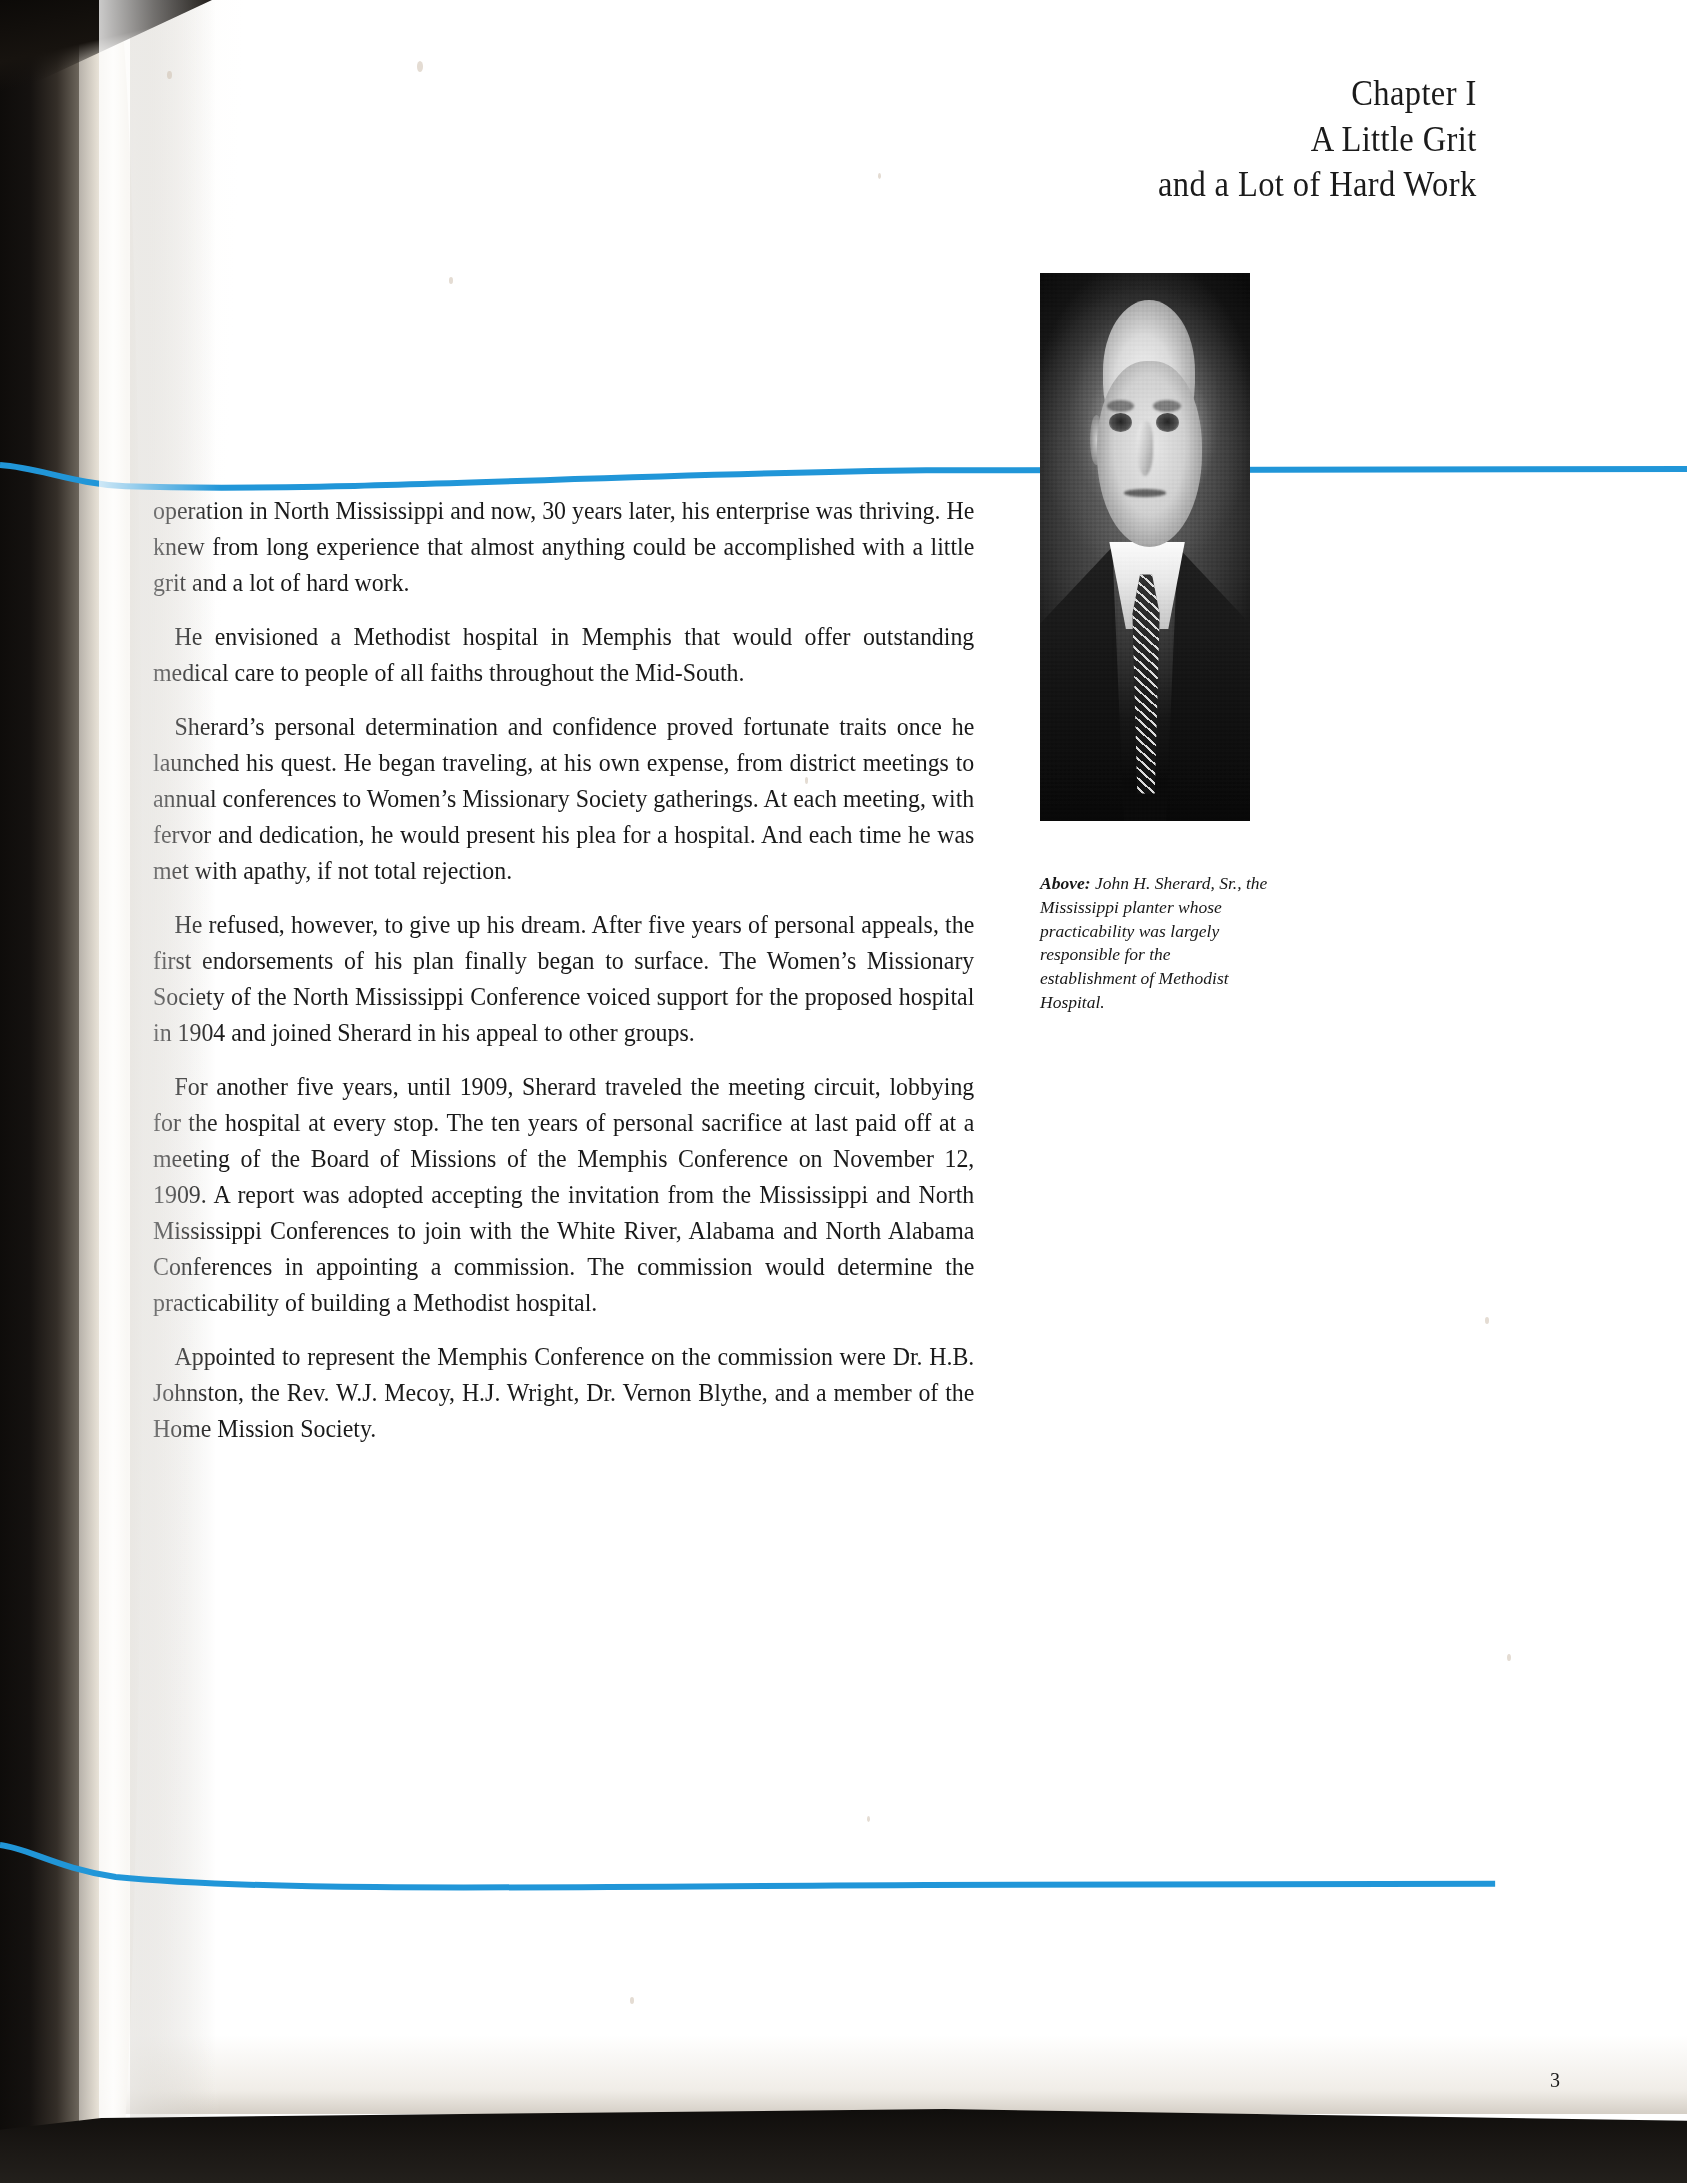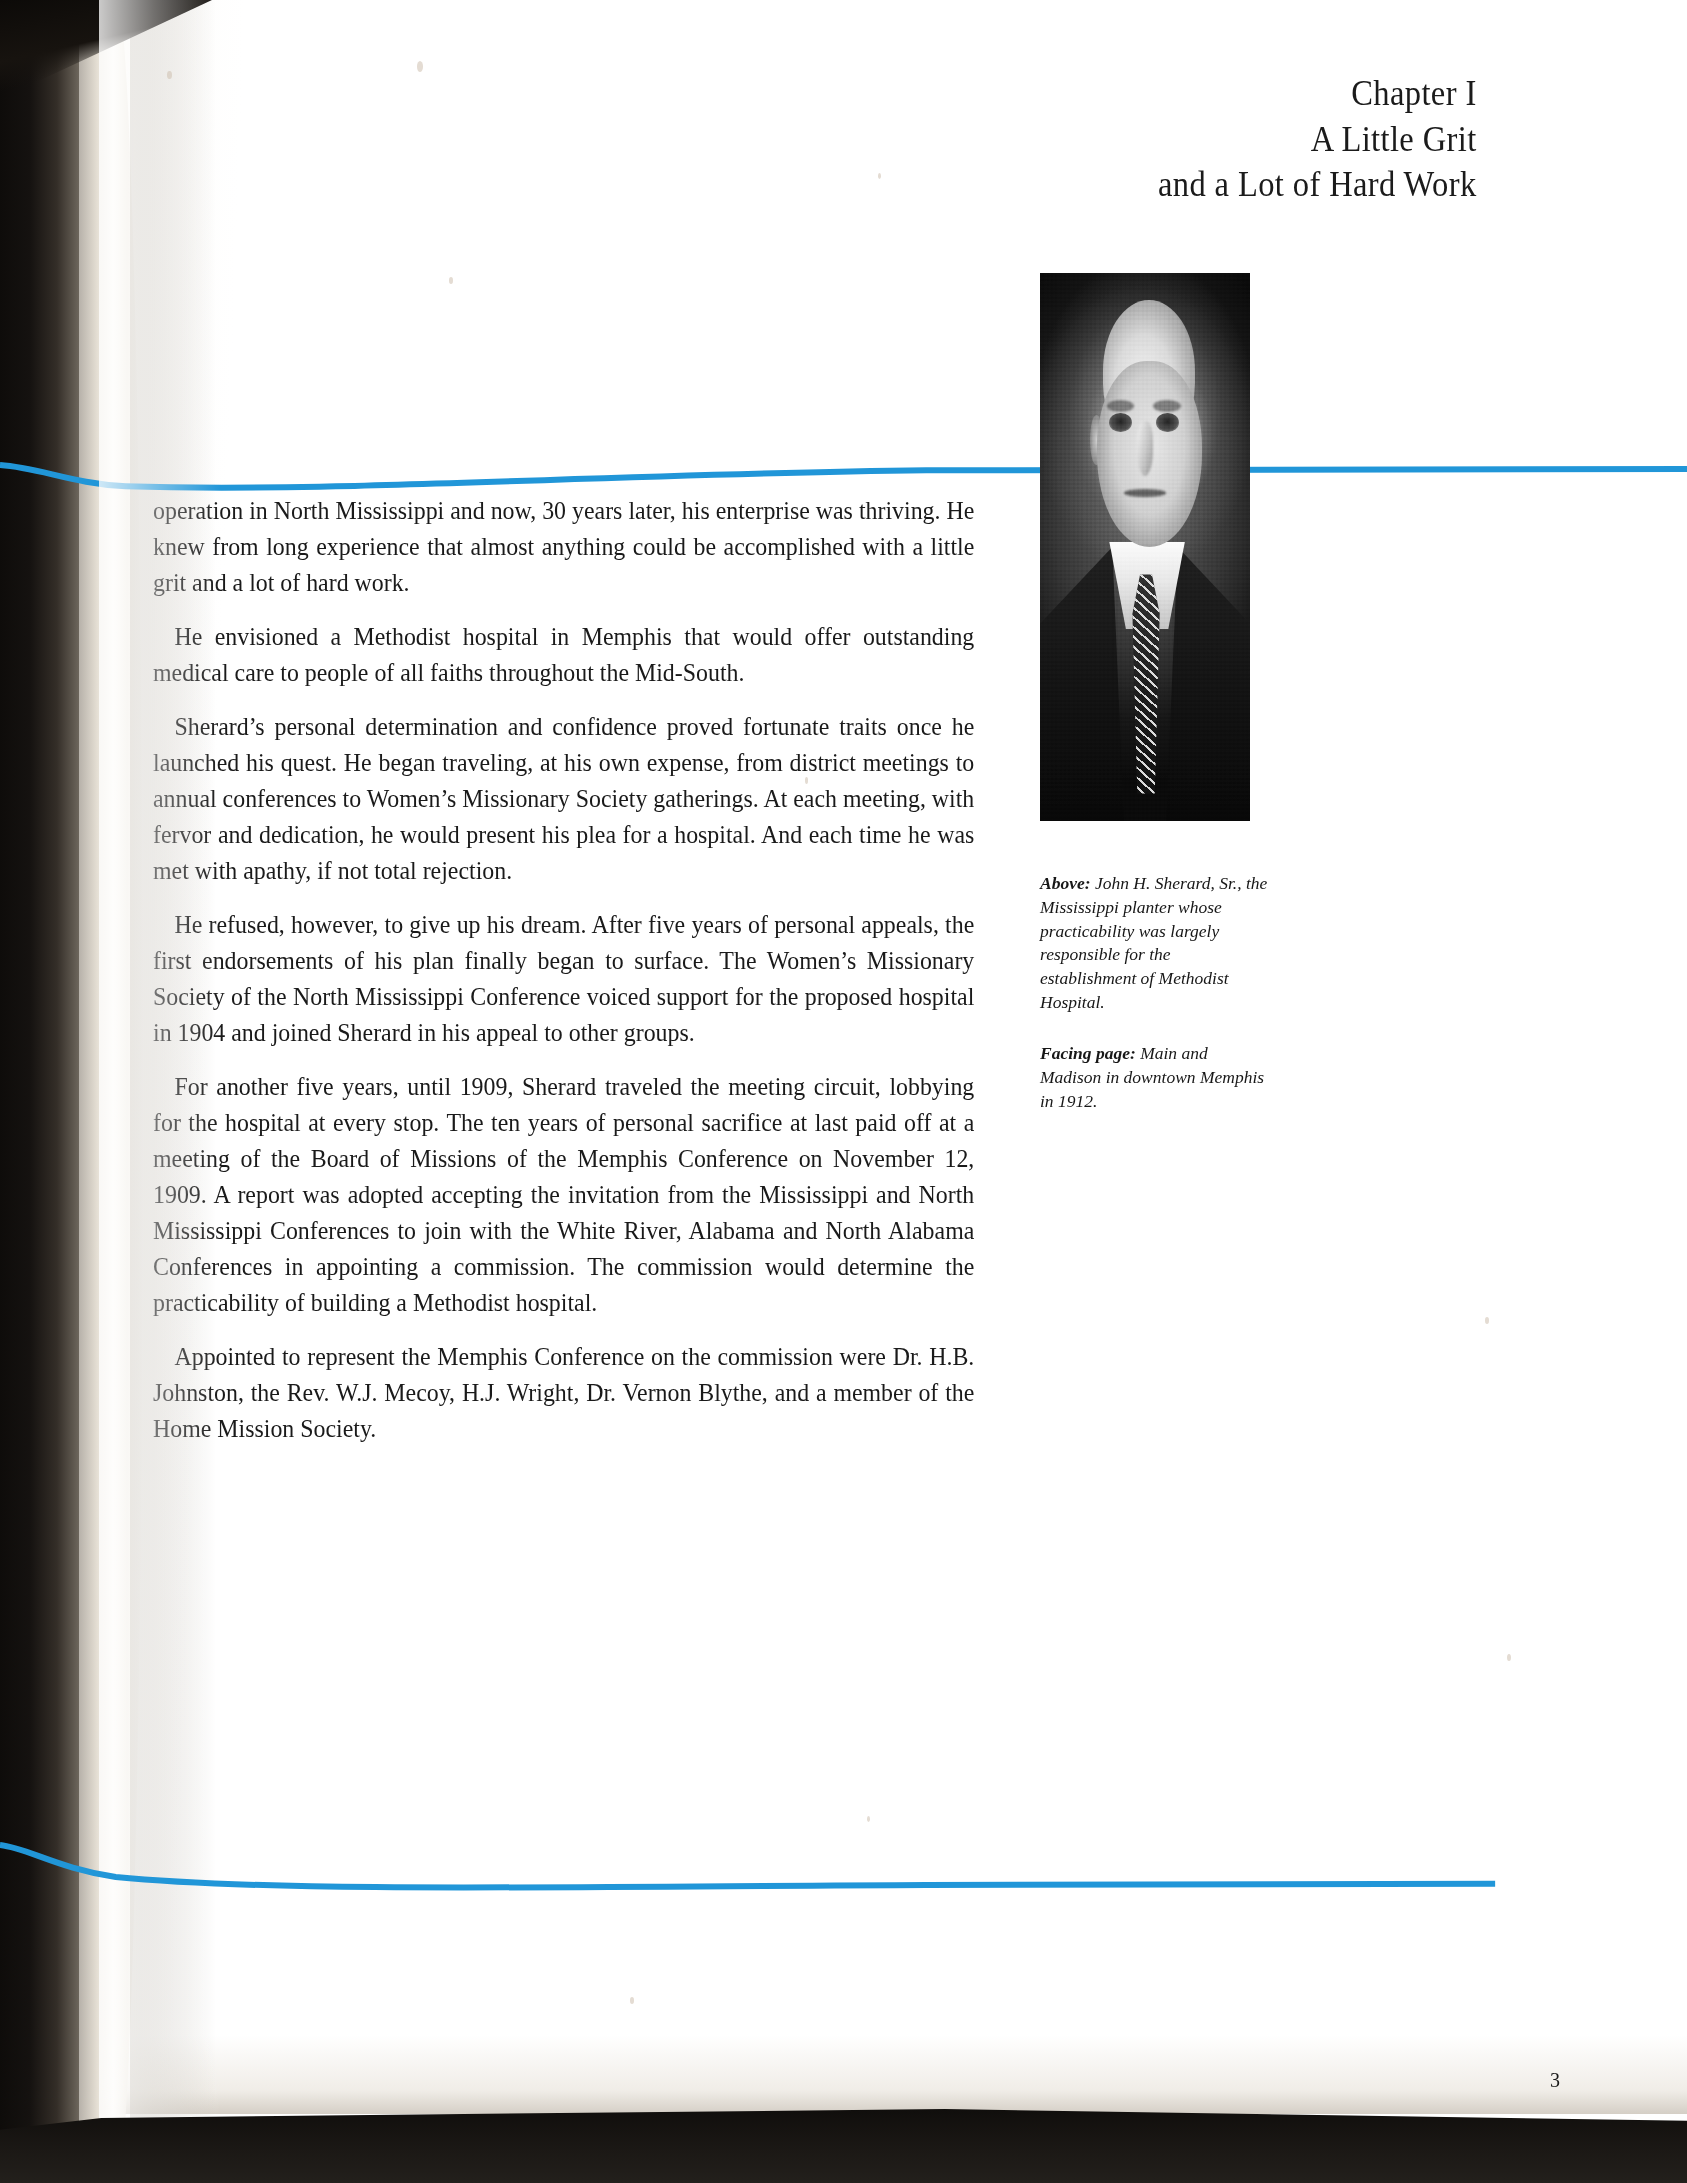--- a/index.html
+++ b/index.html
@@ -344,23 +344,20 @@
       <div class="ph-nose"></div>
       <div class="ph-mouth"></div>
       <div class="ph-grain"></div>
     </div>
   </div>
 
   <div class="caption-block caption-above">
     <span class="caption-lead">Above:</span><span> John H. Sherard, Sr., the Mississippi planter whose practicability was largely responsible for the establishment of Methodist Hospital.</span>
   </div>
 
-  <div class="caption-block caption-facing">
-    <span class="caption-lead">Facing page:</span><span> Main and Madison in downtown Memphis in 1912.</span>
-  </div>
 
   <div class="body-col">
     <p class="no-indent">operation in North Mississippi and now, 30 years later, his enterprise was thriving. He knew from long experience that almost anything could be accomplished with a little grit and a lot of hard work.</p>
     <p>He envisioned a Methodist hospital in Memphis that would offer outstanding medical care to people of all faiths throughout the Mid-South.</p>
     <p>Sherard’s personal determination and confidence proved fortunate traits once he launched his quest. He began traveling, at his own expense, from district meetings to annual conferences to Women’s Missionary Society gatherings. At each meeting, with fervor and dedication, he would present his plea for a hospital. And each time he was met with apathy, if not total rejection.</p>
     <p>He refused, however, to give up his dream. After five years of personal appeals, the first endorsements of his plan finally began to surface. The Women’s Missionary Society of the North Mississippi Conference voiced support for the proposed hospital in 1904 and joined Sherard in his appeal to other groups.</p>
     <p>For another five years, until 1909, Sherard traveled the meeting circuit, lobbying for the hospital at every stop. The ten years of personal sacrifice at last paid off at a meeting of the Board of Missions of the Memphis Conference on November 12, 1909. A report was adopted accepting the invitation from the Mississippi and North Mississippi Conferences to join with the White River, Alabama and North Alabama Conferences in appointing a commission. The commission would determine the practicability of building a Methodist hospital.</p>
     <p>Appointed to represent the Memphis Conference on the commission were Dr. H.B. Johnston, the Rev. W.J. Mecoy, H.J. Wright, Dr. Vernon Blythe, and a member of the Home Mission Society.</p>
   </div>
 

